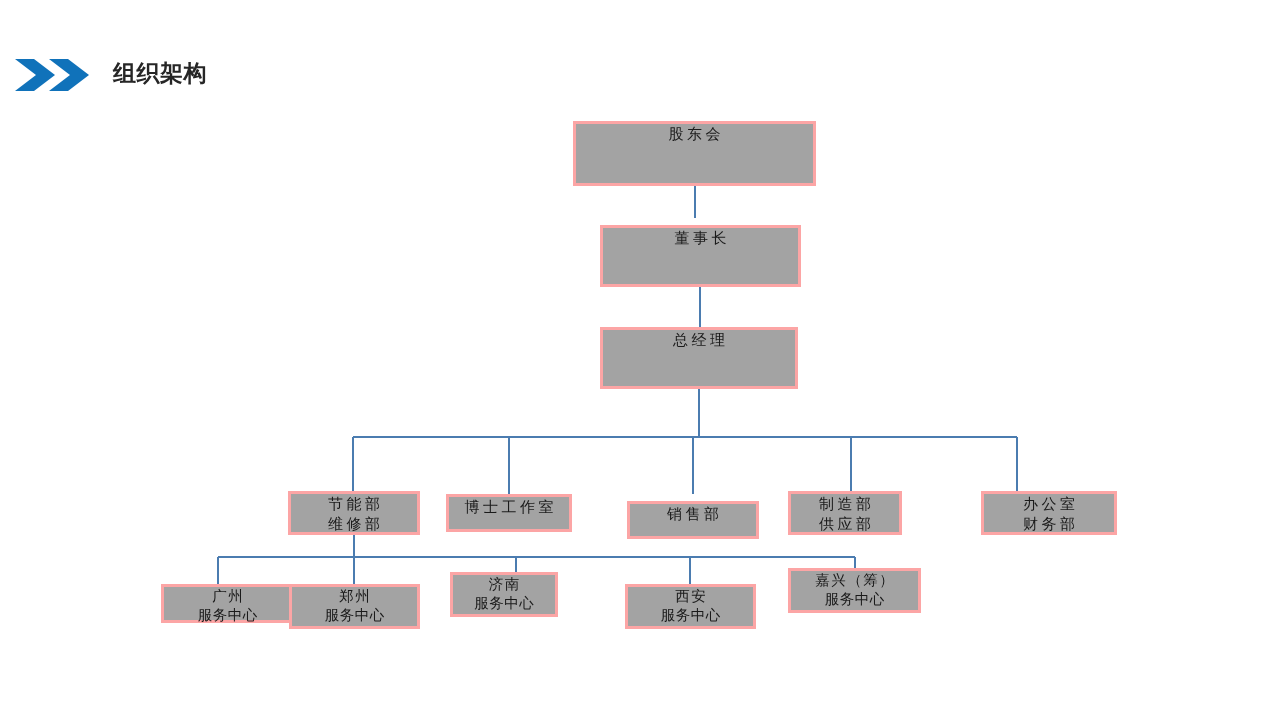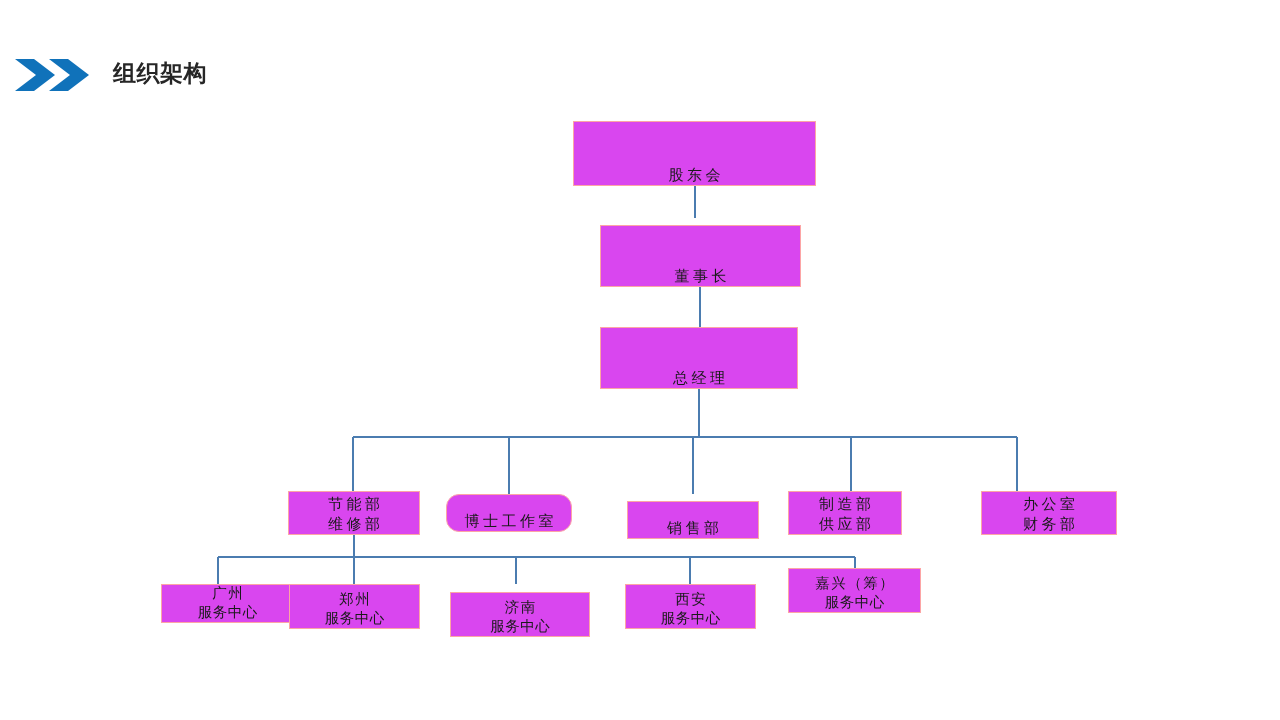--- a/index.html
+++ b/index.html
@@ -68,27 +68,27 @@
     left: 0;
     top: 0;
     width: 1280px;
     height: 720px;
     pointer-events: none;
   }
 
   .node {
     position: absolute;
     box-sizing: border-box;
-    border: 1px solid #fca5a5;
-    background: #d946ef;
+    border: 3px solid #fca5a5;
+    background: #a3a3a3;
     color: #1a1a1a;
     display: flex;
     flex-direction: column;
     align-items: center;
-    justify-content: flex-end;
+    justify-content: flex-start;
     text-align: center;
     font-size: 15px;
     line-height: 20px;
     white-space: nowrap;
   }
   .node .line1,
   .node .line2 {
     display: block;
   }
 
@@ -108,28 +108,28 @@
     letter-spacing: 1.5px;
     text-indent: 1.5px;
   }
 
   
   #node-shareholders { left: 573px; top: 121px; width: 243px; height: 65px; }
   #node-chairman     { left: 600px; top: 225px; width: 201px; height: 62px; }
   #node-gm           { left: 600px; top: 327px; width: 198px; height: 62px; }
 
   #node-energy       { left: 288px; top: 491px; width: 132px; height: 44px; }
-  #node-doctor       { left: 446px; top: 494px; width: 126px; height: 38px; border-radius: 13px; }
+  #node-doctor       { left: 446px; top: 494px; width: 126px; height: 38px; }
   #node-sales        { left: 627px; top: 494px; width: 132px; height: 38px; margin-top: 7px; }
   #node-manufacture  { left: 788px; top: 491px; width: 114px; height: 44px; }
   #node-office       { left: 981px; top: 491px; width: 136px; height: 44px; }
 
   #node-guangzhou    { left: 133px; top: 584px; width: 133px; height: 39px; margin-left: 28px; }
   #node-zhengzhou    { left: 289px; top: 584px; width: 131px; height: 45px; }
-  #node-jinan        { left: 450px; top: 592px; width: 140px; height: 45px; font-family: Liberation Serif, serif; }
+  #node-jinan        { left: 450px; top: 572px; width: 108px; height: 45px; font-family: Liberation Serif, serif; }
   #node-xian         { left: 625px; top: 584px; width: 131px; height: 45px; }
   #node-jiaxing      { left: 788px; top: 568px; width: 133px; height: 45px; }
 </style>
 </head>
 <body>
 
 <div id="slide">
 
   <div class="header">
 

